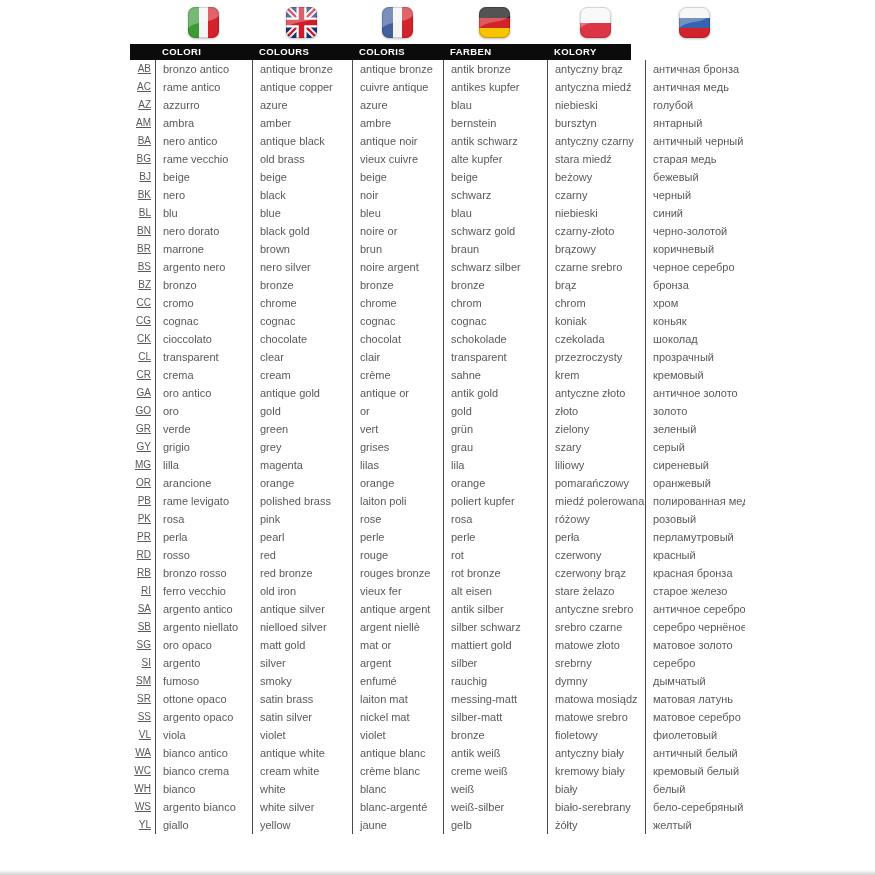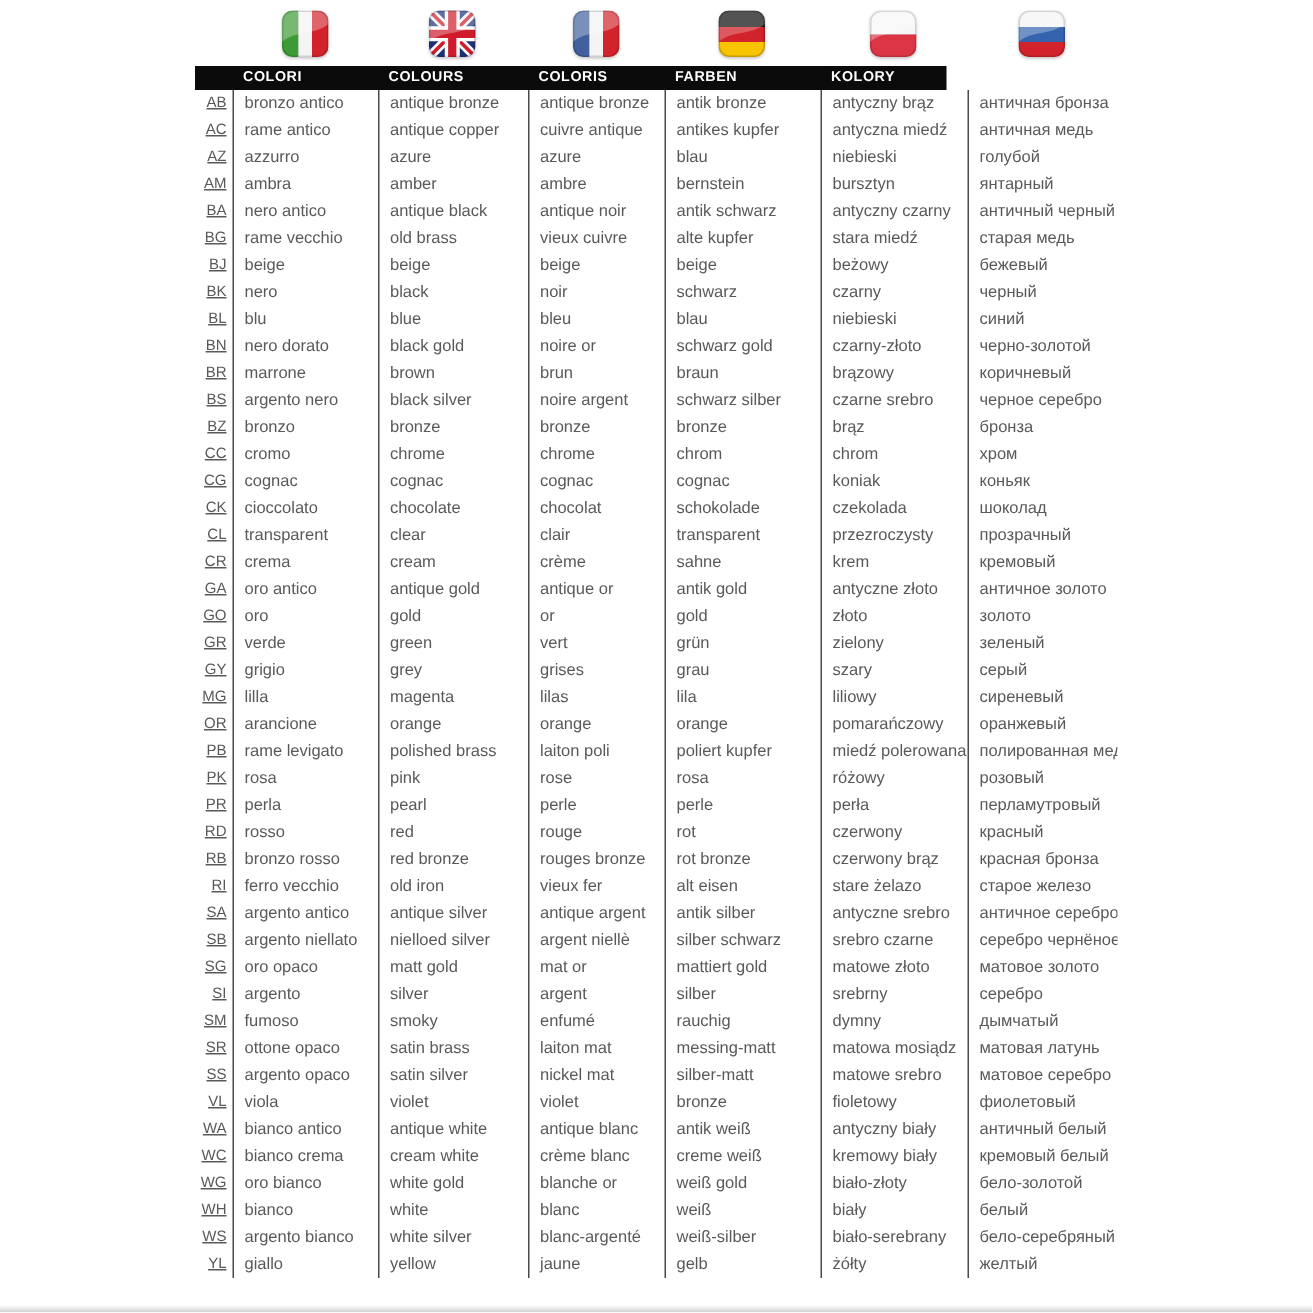--- a/index.html
+++ b/index.html
@@ -263,21 +263,21 @@
     <span class="cell">brown</span>
     <span class="cell">brun</span>
     <span class="cell">braun</span>
     <span class="cell">brązowy</span>
     <span class="cell">коричневый</span>
   </div>
 
   <div class="trow">
     <span class="code">BS</span>
     <span class="cell">argento nero</span>
-    <span class="cell">black silver</span>
+    <span class="cell">nero silver</span>
     <span class="cell">noire argent</span>
     <span class="cell">schwarz silber</span>
     <span class="cell">czarne srebro</span>
     <span class="cell">черное серебро</span>
   </div>
 
   <div class="trow">
     <span class="code">BZ</span>
     <span class="cell">bronzo</span>
     <span class="cell">bronze</span>
@@ -550,29 +550,20 @@
   <div class="trow">
     <span class="code">WC</span>
     <span class="cell">bianco crema</span>
     <span class="cell">cream white</span>
     <span class="cell">crème blanc</span>
     <span class="cell">creme weiß</span>
     <span class="cell">kremowy biały</span>
     <span class="cell">кремовый белый</span>
   </div>
 
-  <div class="trow">
-    <span class="code">WG</span>
-    <span class="cell">oro bianco</span>
-    <span class="cell">white gold</span>
-    <span class="cell">blanche or</span>
-    <span class="cell">weiß gold</span>
-    <span class="cell">biało-złoty</span>
-    <span class="cell">бело-золотой</span>
-  </div>
 
   <div class="trow">
     <span class="code">WH</span>
     <span class="cell">bianco</span>
     <span class="cell">white</span>
     <span class="cell">blanc</span>
     <span class="cell">weiß</span>
     <span class="cell">biały</span>
     <span class="cell">белый</span>
   </div>

